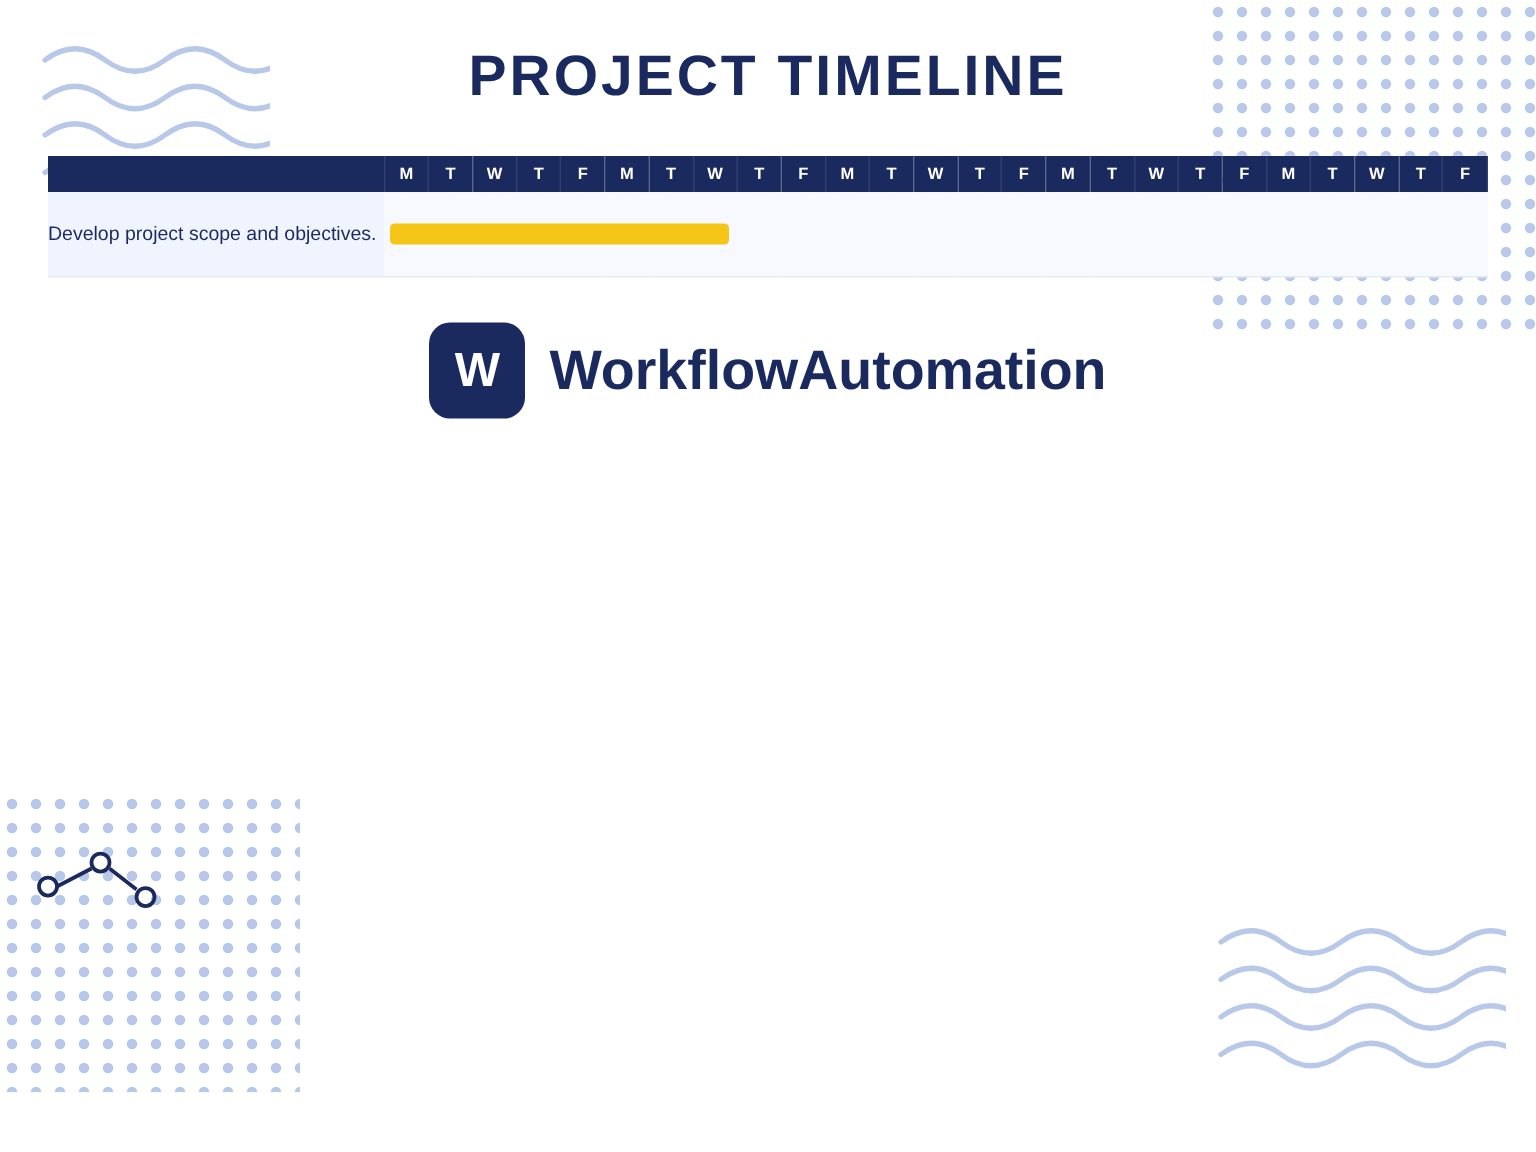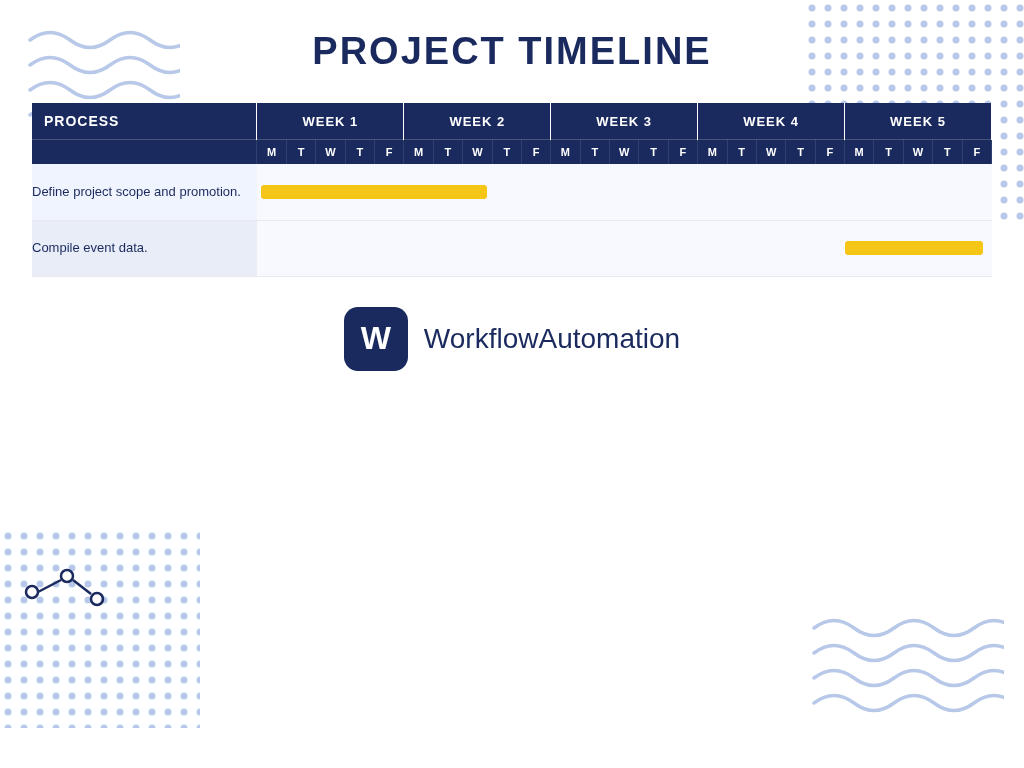--- a/index.html
+++ b/index.html
@@ -167,22 +167,22 @@
     }
 
     .logo-w {
       color: #ffffff;
       font-size: 32px;
       font-weight: 900;
       font-family: 'Arial Black', sans-serif;
     }
 
     .brand-name {
-      font-size: 28px;
-      font-weight: 400;
+      font-size: 37px;
+      font-weight: 700;
       color: #1a2a5e;
       font-family: 'Arial Black', 'Arial', sans-serif;
     }
   </style>
 </head>
 <body>
 
 <div class="deco-waves-tl">
   <svg width="160" height="110" viewBox="0 0 160 110" fill="none">
     <path d="M10 20 Q30 5 50 20 Q70 35 90 20 Q110 5 130 20 Q150 35 170 20" stroke="#b8c8e8" stroke-width="3.5" fill="none" stroke-linecap="round"></path>
@@ -236,28 +236,20 @@
 <div class="main-content">
   <h1 class="page-title">PROJECT TIMELINE</h1>
 
   <table class="gantt-table">
     <colgroup>
       <col style="width:230px">
 
       <col span="25" style="width:29.2px">
     </colgroup>
     <thead>
-      <tr class="header-row-1">
-        <th class="process-header">PROCESS</th>
-        <th colspan="5" class="week-header">WEEK 1</th>
-        <th colspan="5" class="week-header">WEEK 2</th>
-        <th colspan="5" class="week-header">WEEK 3</th>
-        <th colspan="5" class="week-header">WEEK 4</th>
-        <th colspan="5" class="week-header">WEEK 5</th>
-      </tr>
       <tr class="header-row-2">
         <th class="empty-header"></th>
 
         <th>M</th>
         <th>T</th>
         <th>W</th>
         <th>T</th>
         <th>F</th>
 
         <th>M</th>
@@ -280,29 +272,23 @@
 
         <th>M</th>
         <th>T</th>
         <th>W</th>
         <th>T</th>
         <th>F</th>
       </tr>
     </thead>
     <tbody id="gantt-body">
     <tr class="data-row">
-          <td class="task-label">Define project scope and promotion.</td>
+          <td class="task-label">Develop project scope and objectives.</td>
           <td colspan="25" style="position: relative; height: 56px; padding: 0px; background: rgb(248, 249, 255);">
             <div class="gantt-bar" style="left: 4px; width: 225.6px; height: 14px; background: rgb(245, 197, 24); border-radius: 3px; position: absolute; top: 50%; transform: translateY(-50%);"></div>
-          </td>
-        </tr>
-        <tr class="data-row">
-          <td class="task-label">Compile event data.</td>
-          <td colspan="25" style="position: relative; height: 56px; padding: 0px; background: rgb(248, 249, 255);">
-            <div class="gantt-bar" style="left: 588px; width: 138px; height: 14px; background: rgb(245, 197, 24); border-radius: 3px; position: absolute; top: 50%; transform: translateY(-50%);"></div>
           </td>
         </tr>
       </tbody>
   </table>
 
   <div class="footer">
     <div class="logo-box">
       <span class="logo-w">W</span>
     </div>
     <span class="brand-name">WorkflowAutomation</span>

